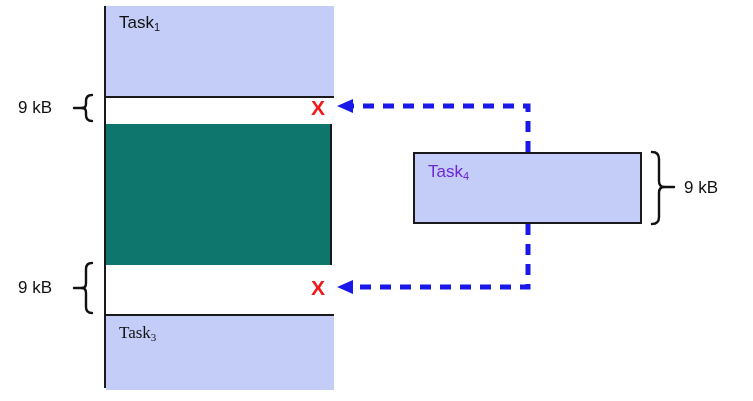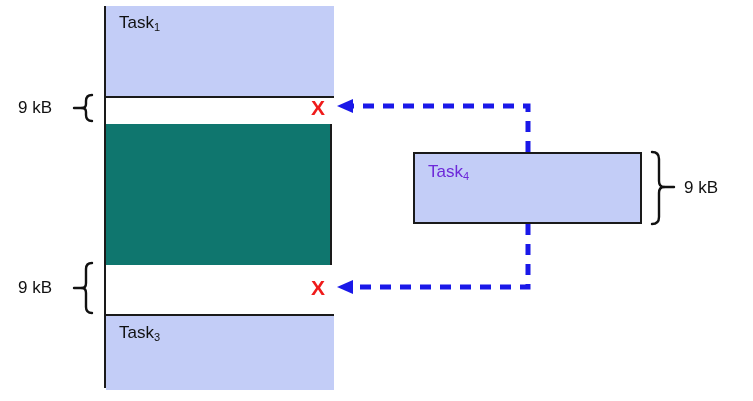--- a/index.html
+++ b/index.html
@@ -120,21 +120,21 @@
 
     <div class="block" style="top:-2px; height:92px; border-top:none;">
       <span class="block-label"><span>Task</span><sub>1</sub></span>
     </div>
 
     <div class="hole" style="top:90px; height:26px;"></div>
 
 
     <div class="hole" style="top:257px; height:53px;"></div>
 
-    <div class="block" style="top:306px; height:76px; border-bottom:none;">
+    <div class="block" style="top:306px; height:76px; border-bottom:none;font-family:Liberation Serif, serif;">
       <span class="block-label"><span>Task</span><sub>3</sub></span>
     </div>
 
   </div>
 
   <div class="x-mark" style="left:311px; top:97px;">X</div>
   <div class="x-mark" style="left:311px; top:277px;">X</div>
 
   <div class="task4-box">
     <span class="task4-label"><span>Task</span><sub>4</sub></span>

